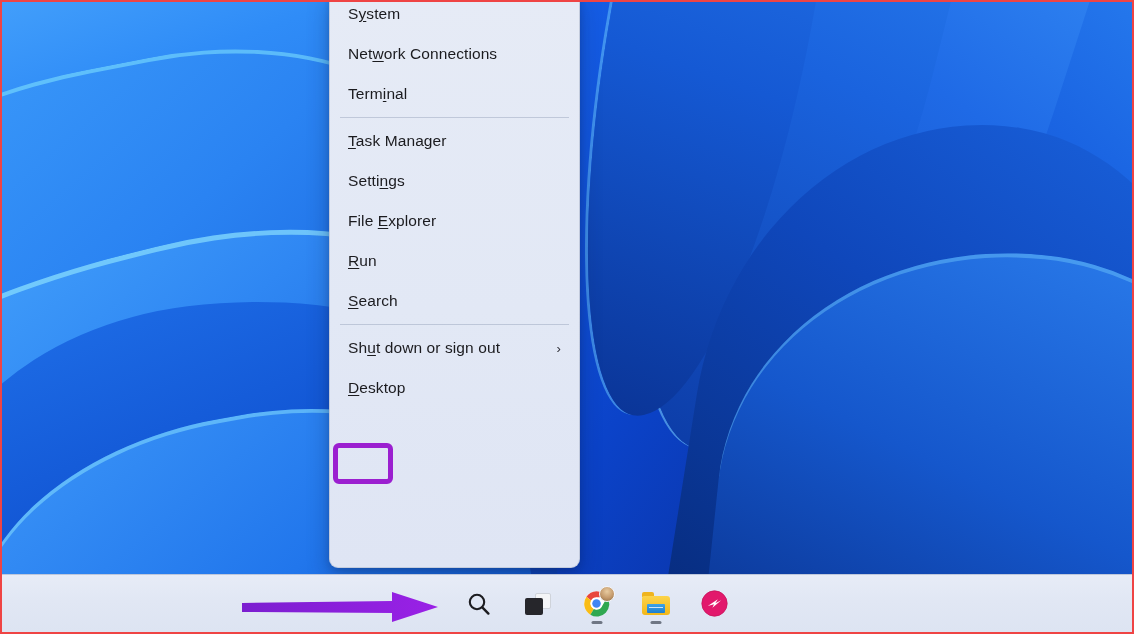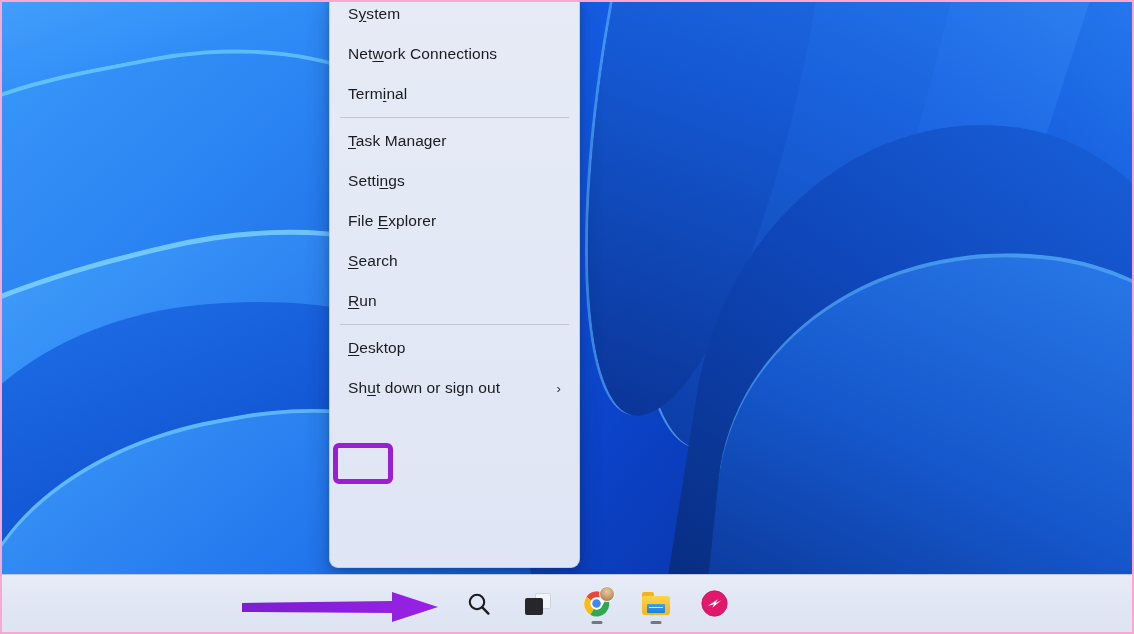--- a/index.html
+++ b/index.html
@@ -5,21 +5,21 @@
   * { margin:0; padding:0; box-sizing:border-box; }
   html, body {
     width:1134px; height:634px;
     overflow:hidden;
     font-family:"Liberation Sans", sans-serif;
   }
   #screen {
     position:relative;
     width:1134px; height:634px;
     overflow:hidden;
-    border:2px solid #f9a8d4;
+    border:2px solid #ef4444;
     background:#0b3fd4;
   }
 
   
   #wallpaper {
     position:absolute; inset:0;
     background:
       radial-gradient(ellipse 60% 70% at 88% 22%, #dfe6ef 0%, #dfe6ef 26%, rgba(223,230,239,0) 40%),
       linear-gradient(128deg, #c9d6e4 0%, #2f7ff0 14%, #1660e8 34%, #0b43c9 58%, #0a2f9e 80%, #0b2a86 100%);
   }
@@ -289,36 +289,36 @@
       <div class="menu-item">
         <span class="lbl"><span class="ak">T</span>ask Manager</span>
       </div>
       <div class="menu-item">
         <span class="lbl">Setti<span class="ak">n</span>gs</span>
       </div>
       <div class="menu-item">
         <span class="lbl">File <span class="ak">E</span>xplorer</span>
       </div>
       <div class="menu-item">
+        <span class="lbl"><span class="ak">R</span>un</span>
+      </div>
+      <div class="menu-item">
         <span class="lbl"><span class="ak">S</span>earch</span>
       </div>
-      <div class="menu-item">
-        <span class="lbl"><span class="ak">R</span>un</span>
-      </div>
     </div>
 
     <div class="menu-sep"></div>
 
     <div class="menu-group">
-      <div class="menu-item">
-        <span class="lbl"><span class="ak">D</span>esktop</span>
-      </div>
       <div class="menu-item">
         <span class="lbl">Sh<span class="ak">u</span>t down or sign out</span>
         <span class="chev">›</span>
+      </div>
+      <div class="menu-item">
+        <span class="lbl"><span class="ak">D</span>esktop</span>
       </div>
     </div>
   </div>
 
   <div id="run-highlight"></div>
 
   <svg id="start-arrow" viewBox="0 0 200 32">
     <defs>
       <linearGradient id="agrad" x1="0" y1="0" x2="1" y2="0">
         <stop offset="0" stop-color="#7b1ed0"></stop>

